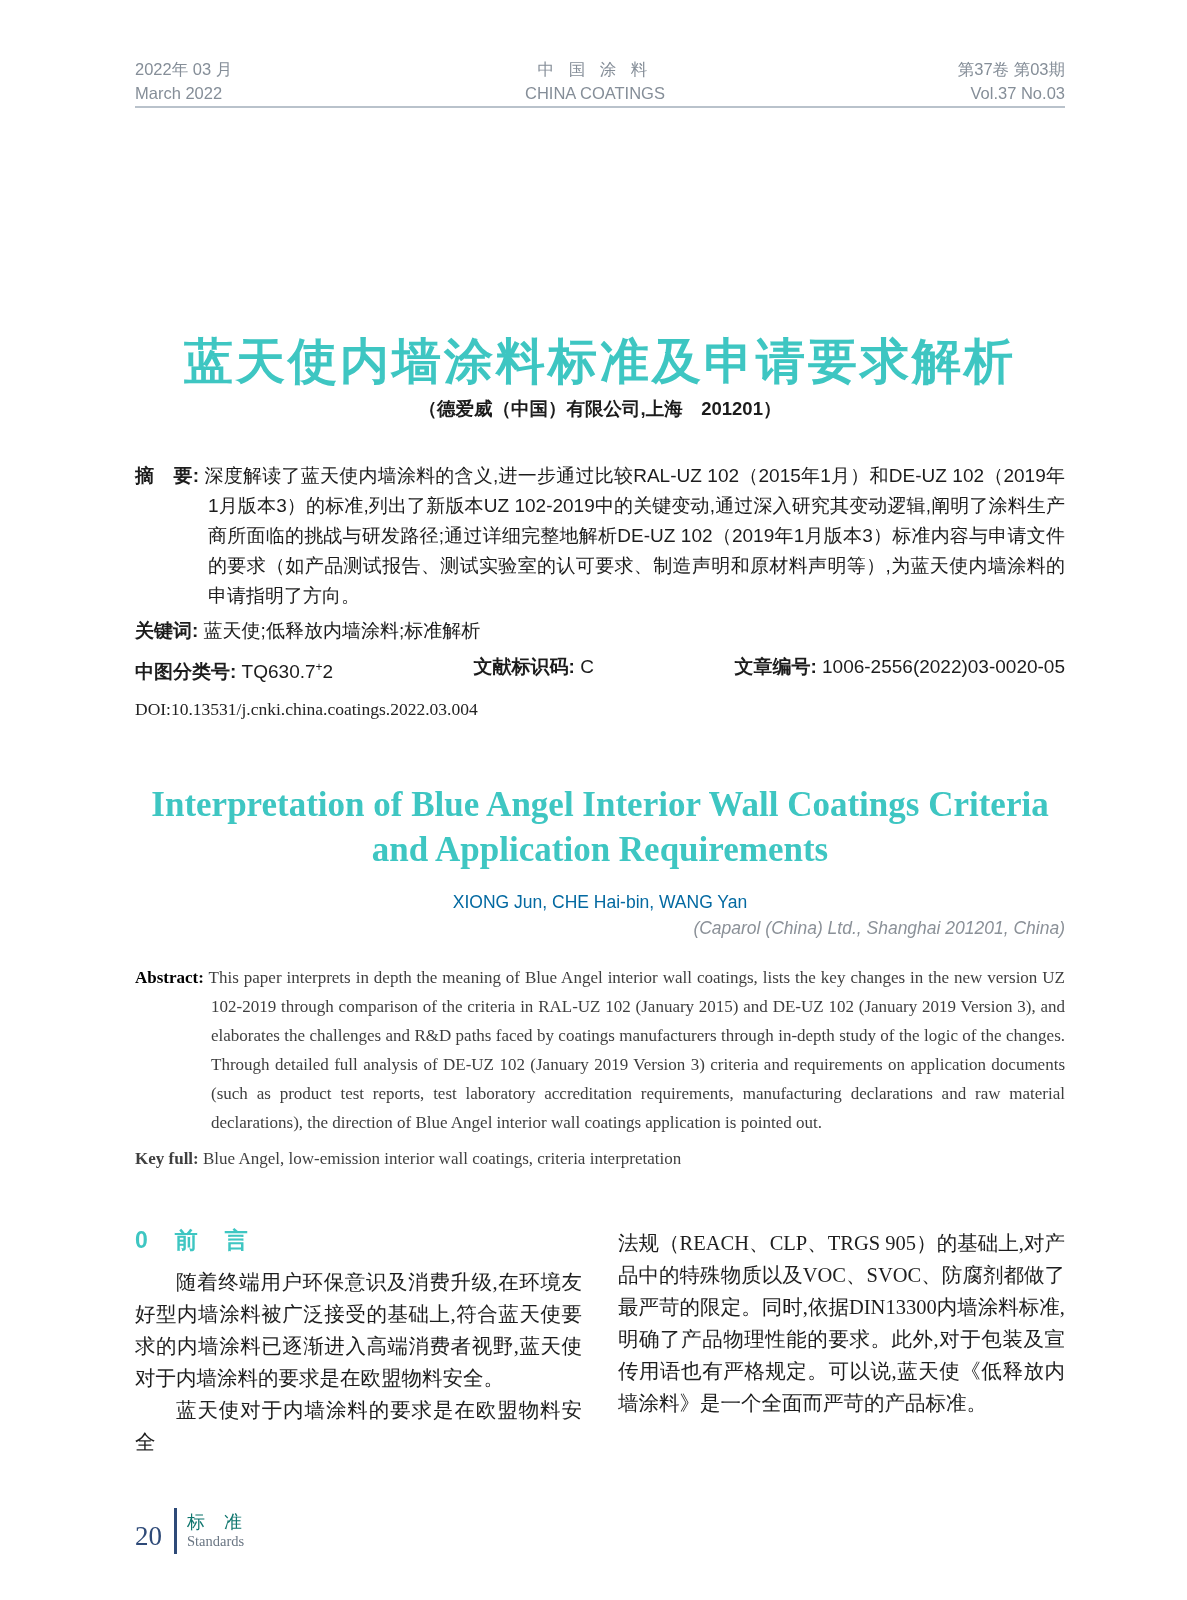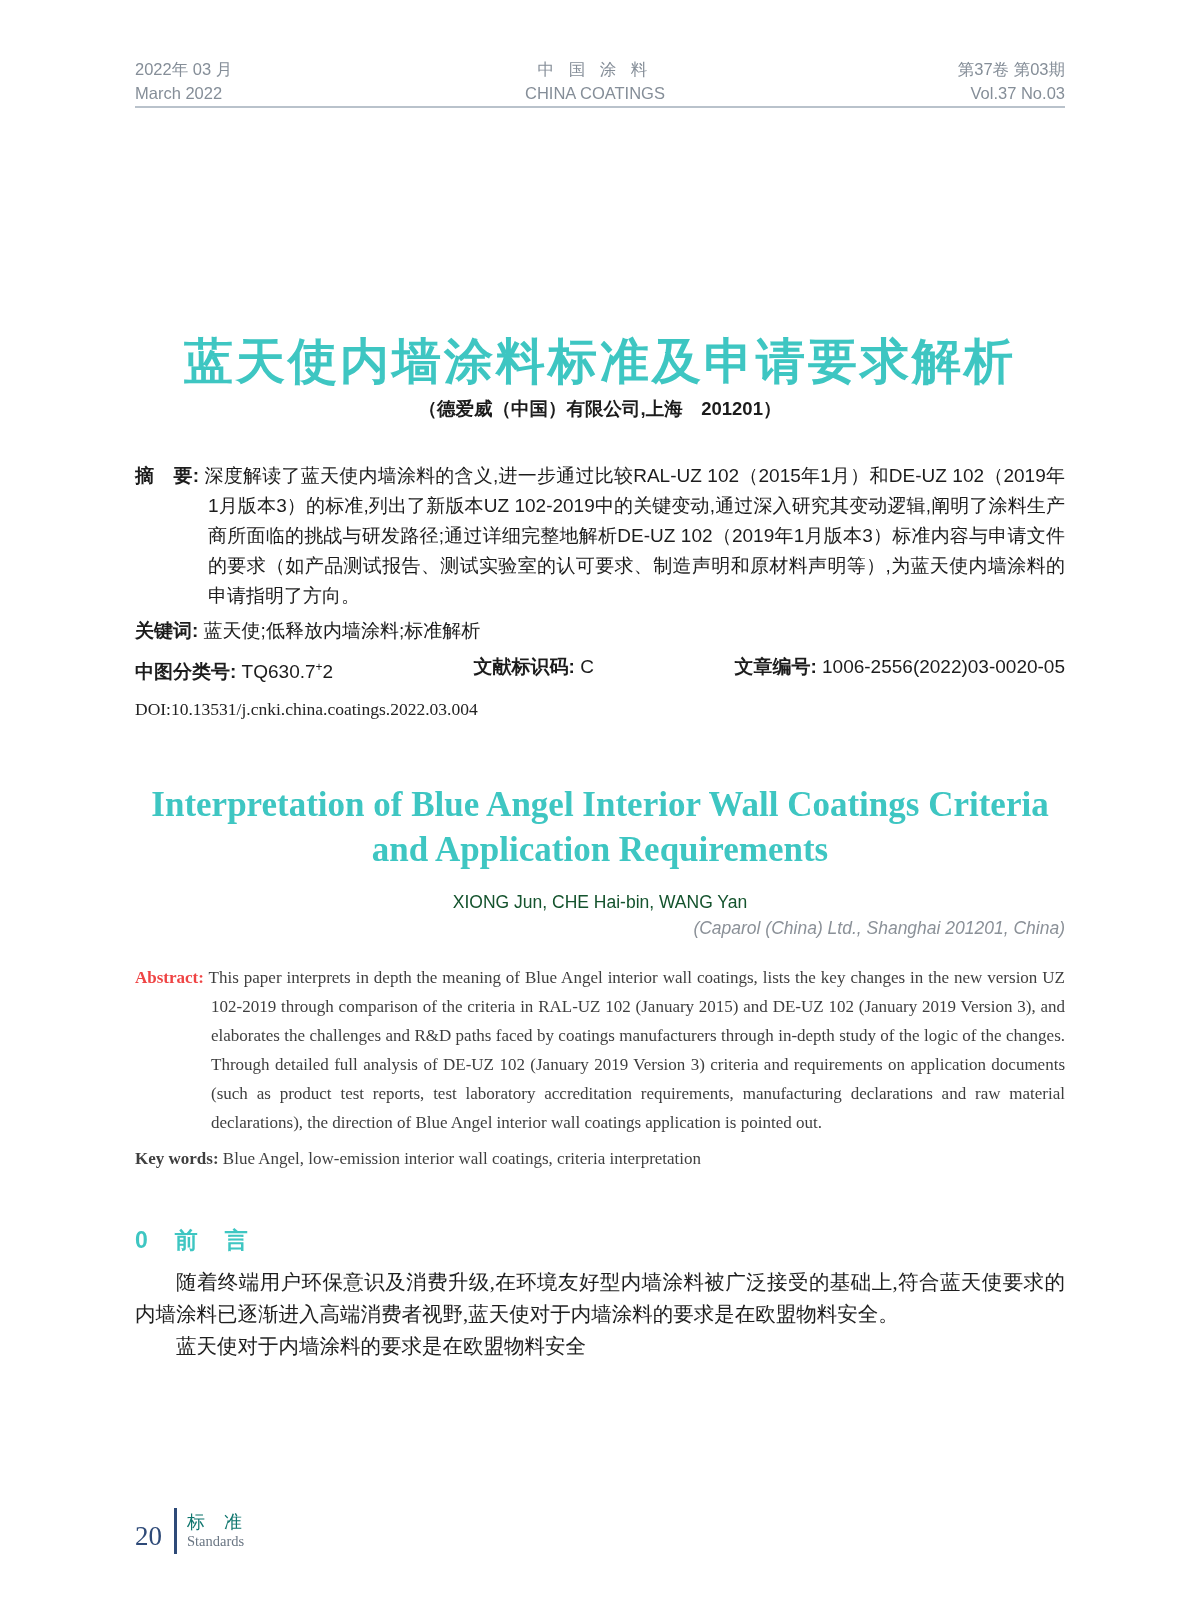--- a/index.html
+++ b/index.html
@@ -43,29 +43,29 @@
   .meta-row { margin-top:8px; display:flex; justify-content:space-between; font-size:19px; line-height:28px; }
   .meta-row sup { font-size:12px; }
   .doi { margin-top:12px; font-family:"Liberation Serif", serif; font-size:17.5px; color:#222; }
 
   
   .title-en {
     margin-top:62px; text-align:center;
     color:#3ec6c2; font-family:"Liberation Serif", serif; font-weight:bold;
     font-size:35px; line-height:45px;
   }
-  .authors-en { margin-top:20px; text-align:center; color:#14532d; font-size:17.5px; }
+  .authors-en { margin-top:20px; text-align:center; color:#0369a1; font-size:17.5px; }
   .affil-en   { margin-top:5px;  text-align:right; color:#8b9198; font-size:17.5px;
                 font-family:Liberation Sans, sans-serif; font-style:italic; }
 
   
   .hang-en { margin-top:24px; font-family:"Liberation Serif", serif; color:#3f3f3f;
              font-size:17px; line-height:29px; text-align:justify;
              padding-left:76px; text-indent:-76px; }
-  .hang-en .lbl { color:#ef4444; }
+  .hang-en .lbl { color:#000000; }
   .keywords-en { margin-top:8px; font-family:"Liberation Serif", serif; color:#3f3f3f;
                  font-size:17px; line-height:28px; }
 
   
   .columns { display:flex; gap:36px; margin-top:54px; }
   .col { flex:1; font-family:"Liberation Serif", serif; font-size:20.5px; line-height:32px;
          text-align:justify; color:#1e1e1e; }
   .sec-head { color:#3ec6c2; font-family:"Liberation Sans", sans-serif; font-weight:bold;
               font-size:23px; letter-spacing:2px; margin-bottom:12px; line-height:1.2; }
   .indent { text-indent:2em; }
@@ -136,29 +136,32 @@
 
   <div class="authors-en">XIONG Jun, CHE Hai-bin, WANG Yan</div>
   <div class="affil-en">(Caparol (China) Ltd., Shanghai 201201, China)</div>
 
   <p class="hang-en">
     <span class="lbl">Abstract:</span>
     <span> This paper interprets in depth the meaning of Blue Angel interior wall coatings, lists the key changes in the new version UZ 102-2019 through comparison of the criteria in RAL-UZ 102 (January 2015) and DE-UZ 102 (January 2019 Version 3), and elaborates the challenges and R&amp;D paths faced by coatings manufacturers through in-depth study of the logic of the changes. Through detailed full analysis of DE-UZ 102 (January 2019 Version 3) criteria and requirements on application documents (such as product test reports, test laboratory accreditation requirements, manufacturing declarations and raw material declarations), the direction of Blue Angel interior wall coatings application is pointed out.</span>
   </p>
 
   <p class="keywords-en">
-    <span class="lbl">Key words:</span>
+    <span class="lbl">Key full:</span>
     <span> Blue Angel, low-emission interior wall coatings, criteria interpretation</span>
   </p>
 
   <div class="columns">
     <div class="col">
       <div class="sec-head">0　前　言</div>
       <p class="indent">随着终端用户环保意识及消费升级,在环境友好型内墙涂料被广泛接受的基础上,符合蓝天使要求的内墙涂料已逐渐进入高端消费者视野,蓝天使对于内墙涂料的要求是在欧盟物料安全。</p>
       <p class="indent">蓝天使对于内墙涂料的要求是在欧盟物料安全</p>
+    </div>
+    <div class="col">
+      <p>法规（REACH、CLP、TRGS 905）的基础上,对产品中的特殊物质以及VOC、SVOC、防腐剂都做了最严苛的限定。同时,依据DIN13300内墙涂料标准,明确了产品物理性能的要求。此外,对于包装及宣传用语也有严格规定。可以说,蓝天使《低释放内墙涂料》是一个全面而严苛的产品标准。</p>
     </div>
   </div>
 
 
   <div class="pagefooter">
     <span class="pnum">20</span>
     <span class="bar"></span>
     <span class="col-block">
       <div class="col-cn">标 准</div>
       <div class="col-en">Standards</div>

